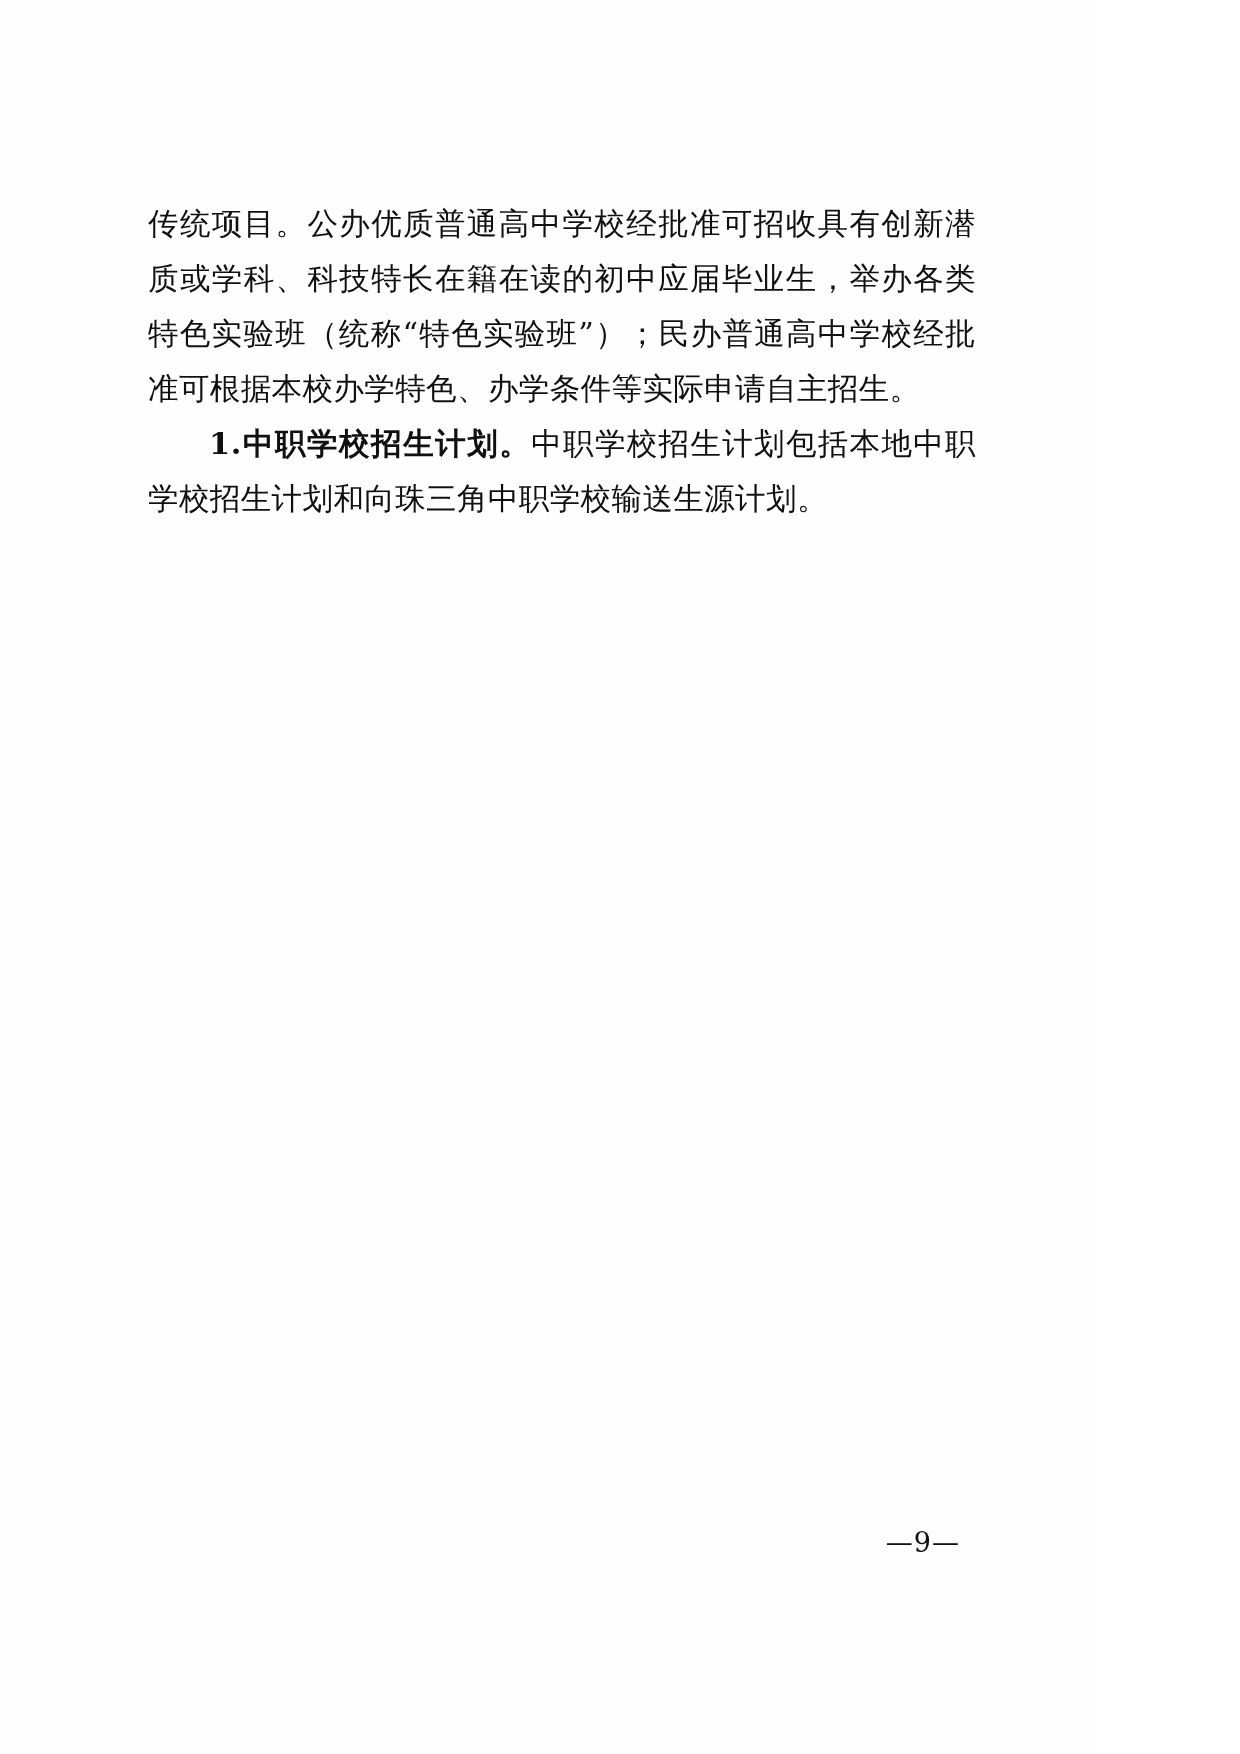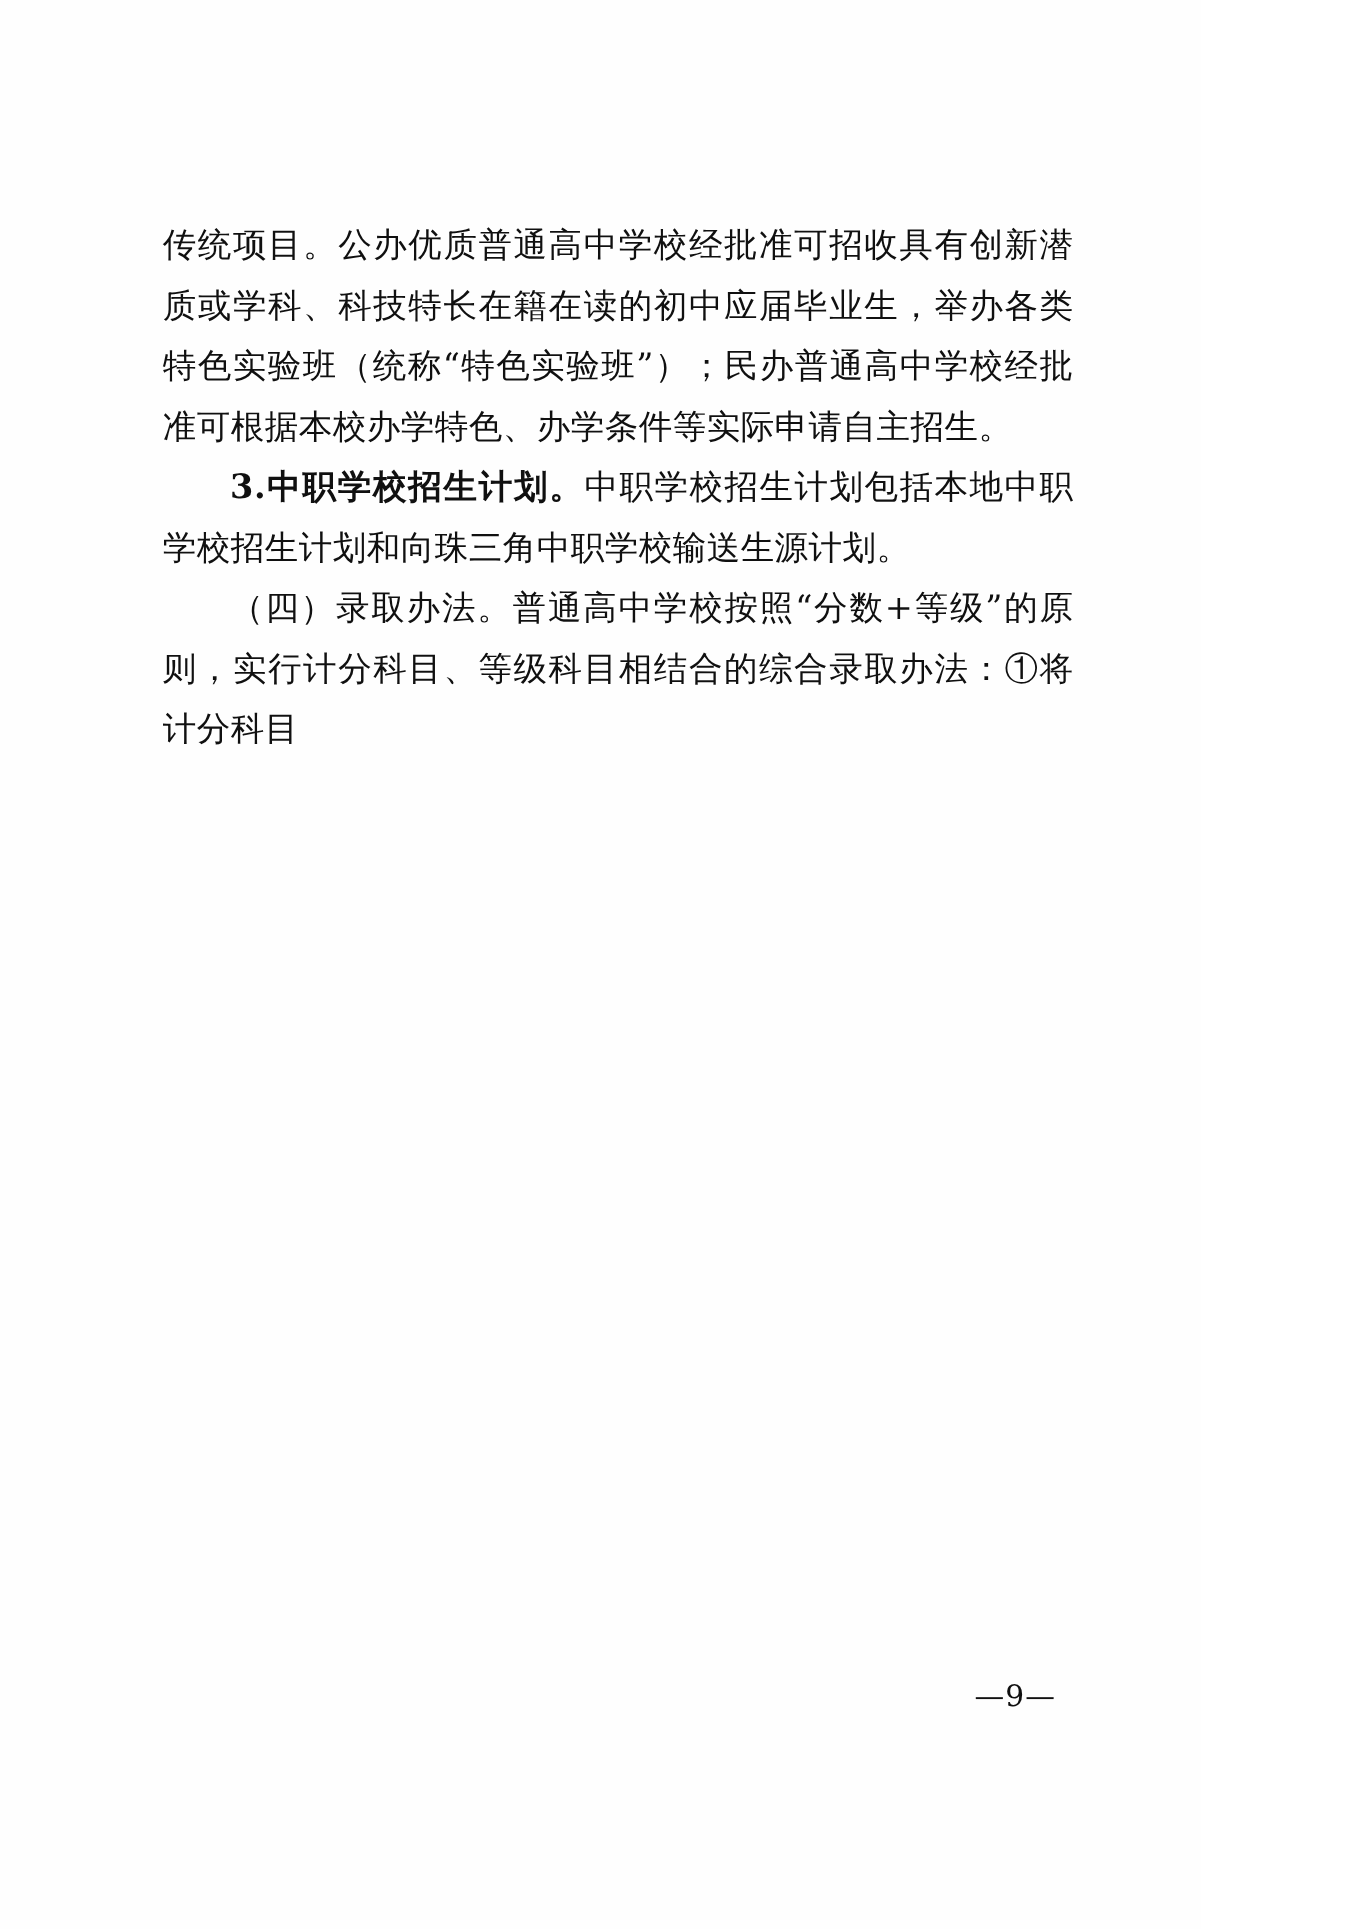--- a/index.html
+++ b/index.html
@@ -60,24 +60,21 @@
 <div class="page">
   <div class="content">
 
     <p class="nogap">
       <span>传统项目。公办优质普通高中学校经批准可招收具有创新潜质或学科、科技特长在籍在读的初中应届毕业生，举办各类特色实验班（统称“特色实验班”）；民办普通高中学校经批准可根据本校办学特色、办学条件等实际申请自主招生。</span>
     </p>
 
 
 
     <p class="indent">
-      <span class="bold">3.中职学校招生计划。</span><span>中职学校招生计划包括本地中职学校招生计划和向珠三角中职学校输送生源计划。</span>
+      <span class="bold">1.中职学校招生计划。</span><span>中职学校招生计划包括本地中职学校招生计划和向珠三角中职学校输送生源计划。</span>
     </p>
 
 
-    <p class="indent">
-      <span>（四）录取办法。普通高中学校按照“分数+等级”的原则，实行计分科目、等级科目相结合的综合录取办法：①将计分科目</span>
-    </p>
 
   </div>
 
   <div class="pagenum">—9—</div>
 </div>
 
 </body></html>

